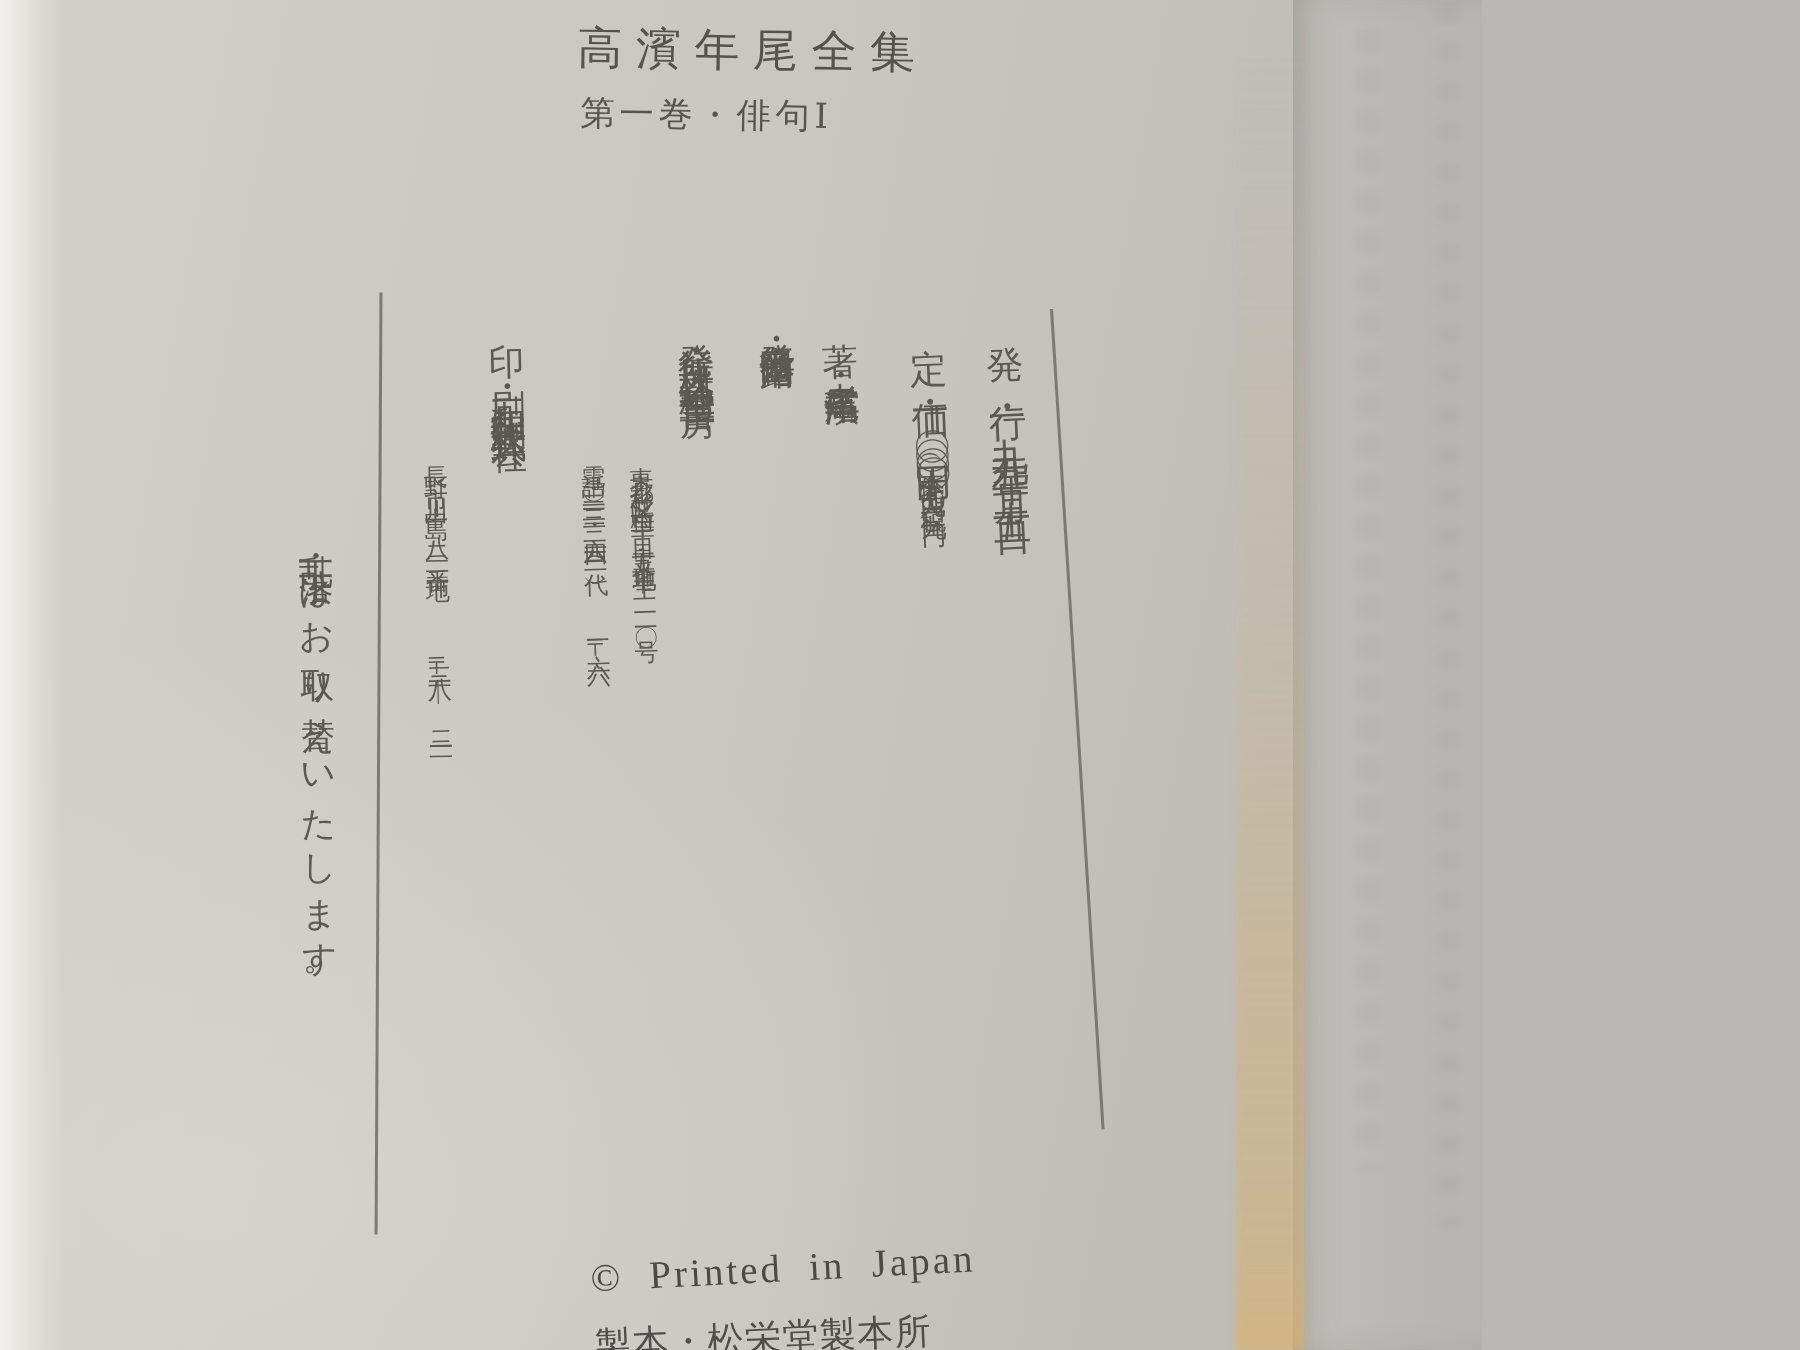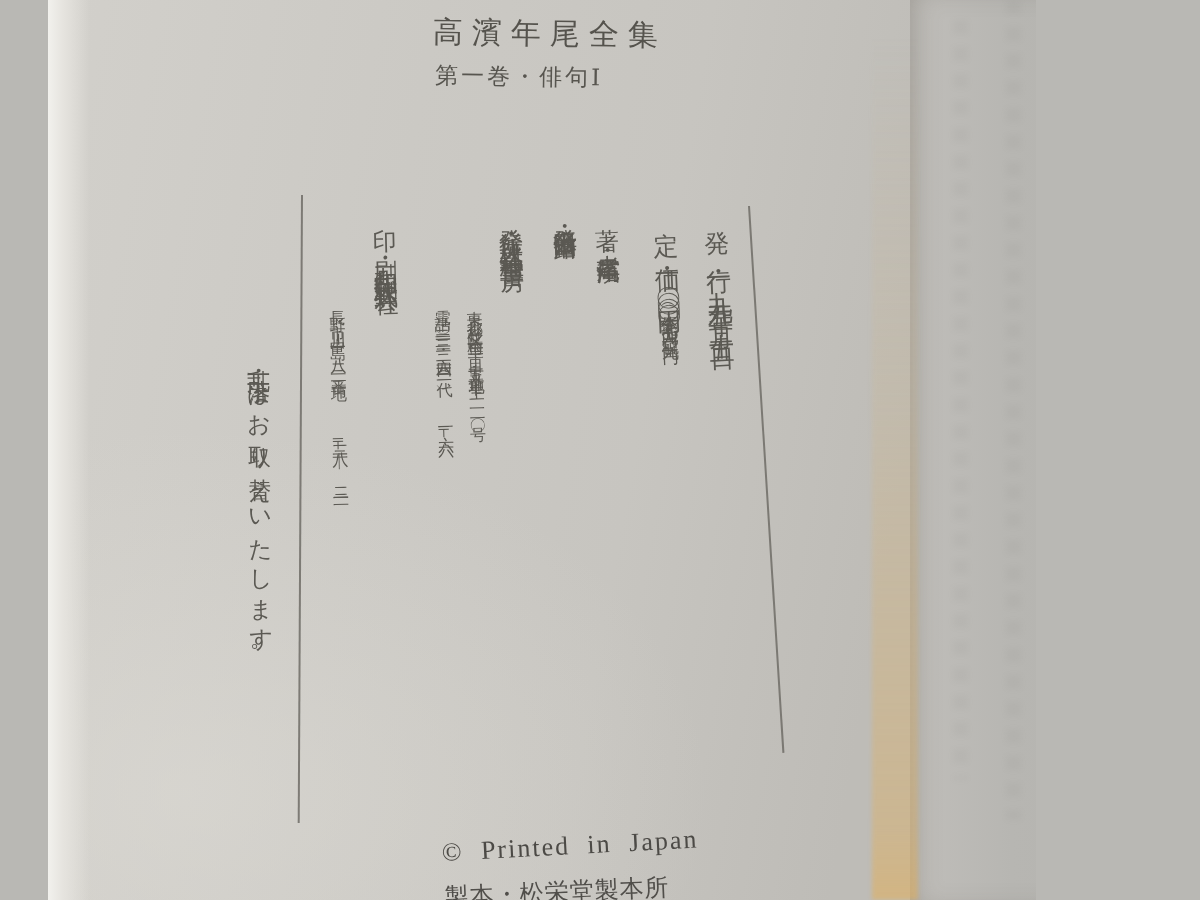--- a/index.html
+++ b/index.html
@@ -6,21 +6,20 @@
   body{
     width:1200px;height:900px;overflow:hidden;
     background:#b9b8b4;
     font-family:"Liberation Serif","DejaVu Serif",serif;
   }
   .photo{
     position:relative;width:988px;height:900px;overflow:hidden;
     background:
       radial-gradient(ellipse 750px 520px at 14% 88%, rgba(222,220,214,.55), rgba(222,220,214,0) 70%),
       linear-gradient(100deg,#d2d0cb 0%,#cbc9c4 34%,#c7c5c0 58%,#c1bfba 74%,#bebcb7 82%);
-    margin-left: 48px;
   }
   
   .left-edge{
     position:absolute;left:0;top:0;width:42px;height:900px;
     background:linear-gradient(90deg,#f2f1ed 0%,#e6e4df 35%,rgba(230,228,223,0) 100%);
   }
   
   .right-page{
     position:absolute;left:862px;top:0;width:338px;height:900px;
     background:linear-gradient(90deg,#c0beba 0%,#b7b6b2 30%,#b2b1ad 100%);

